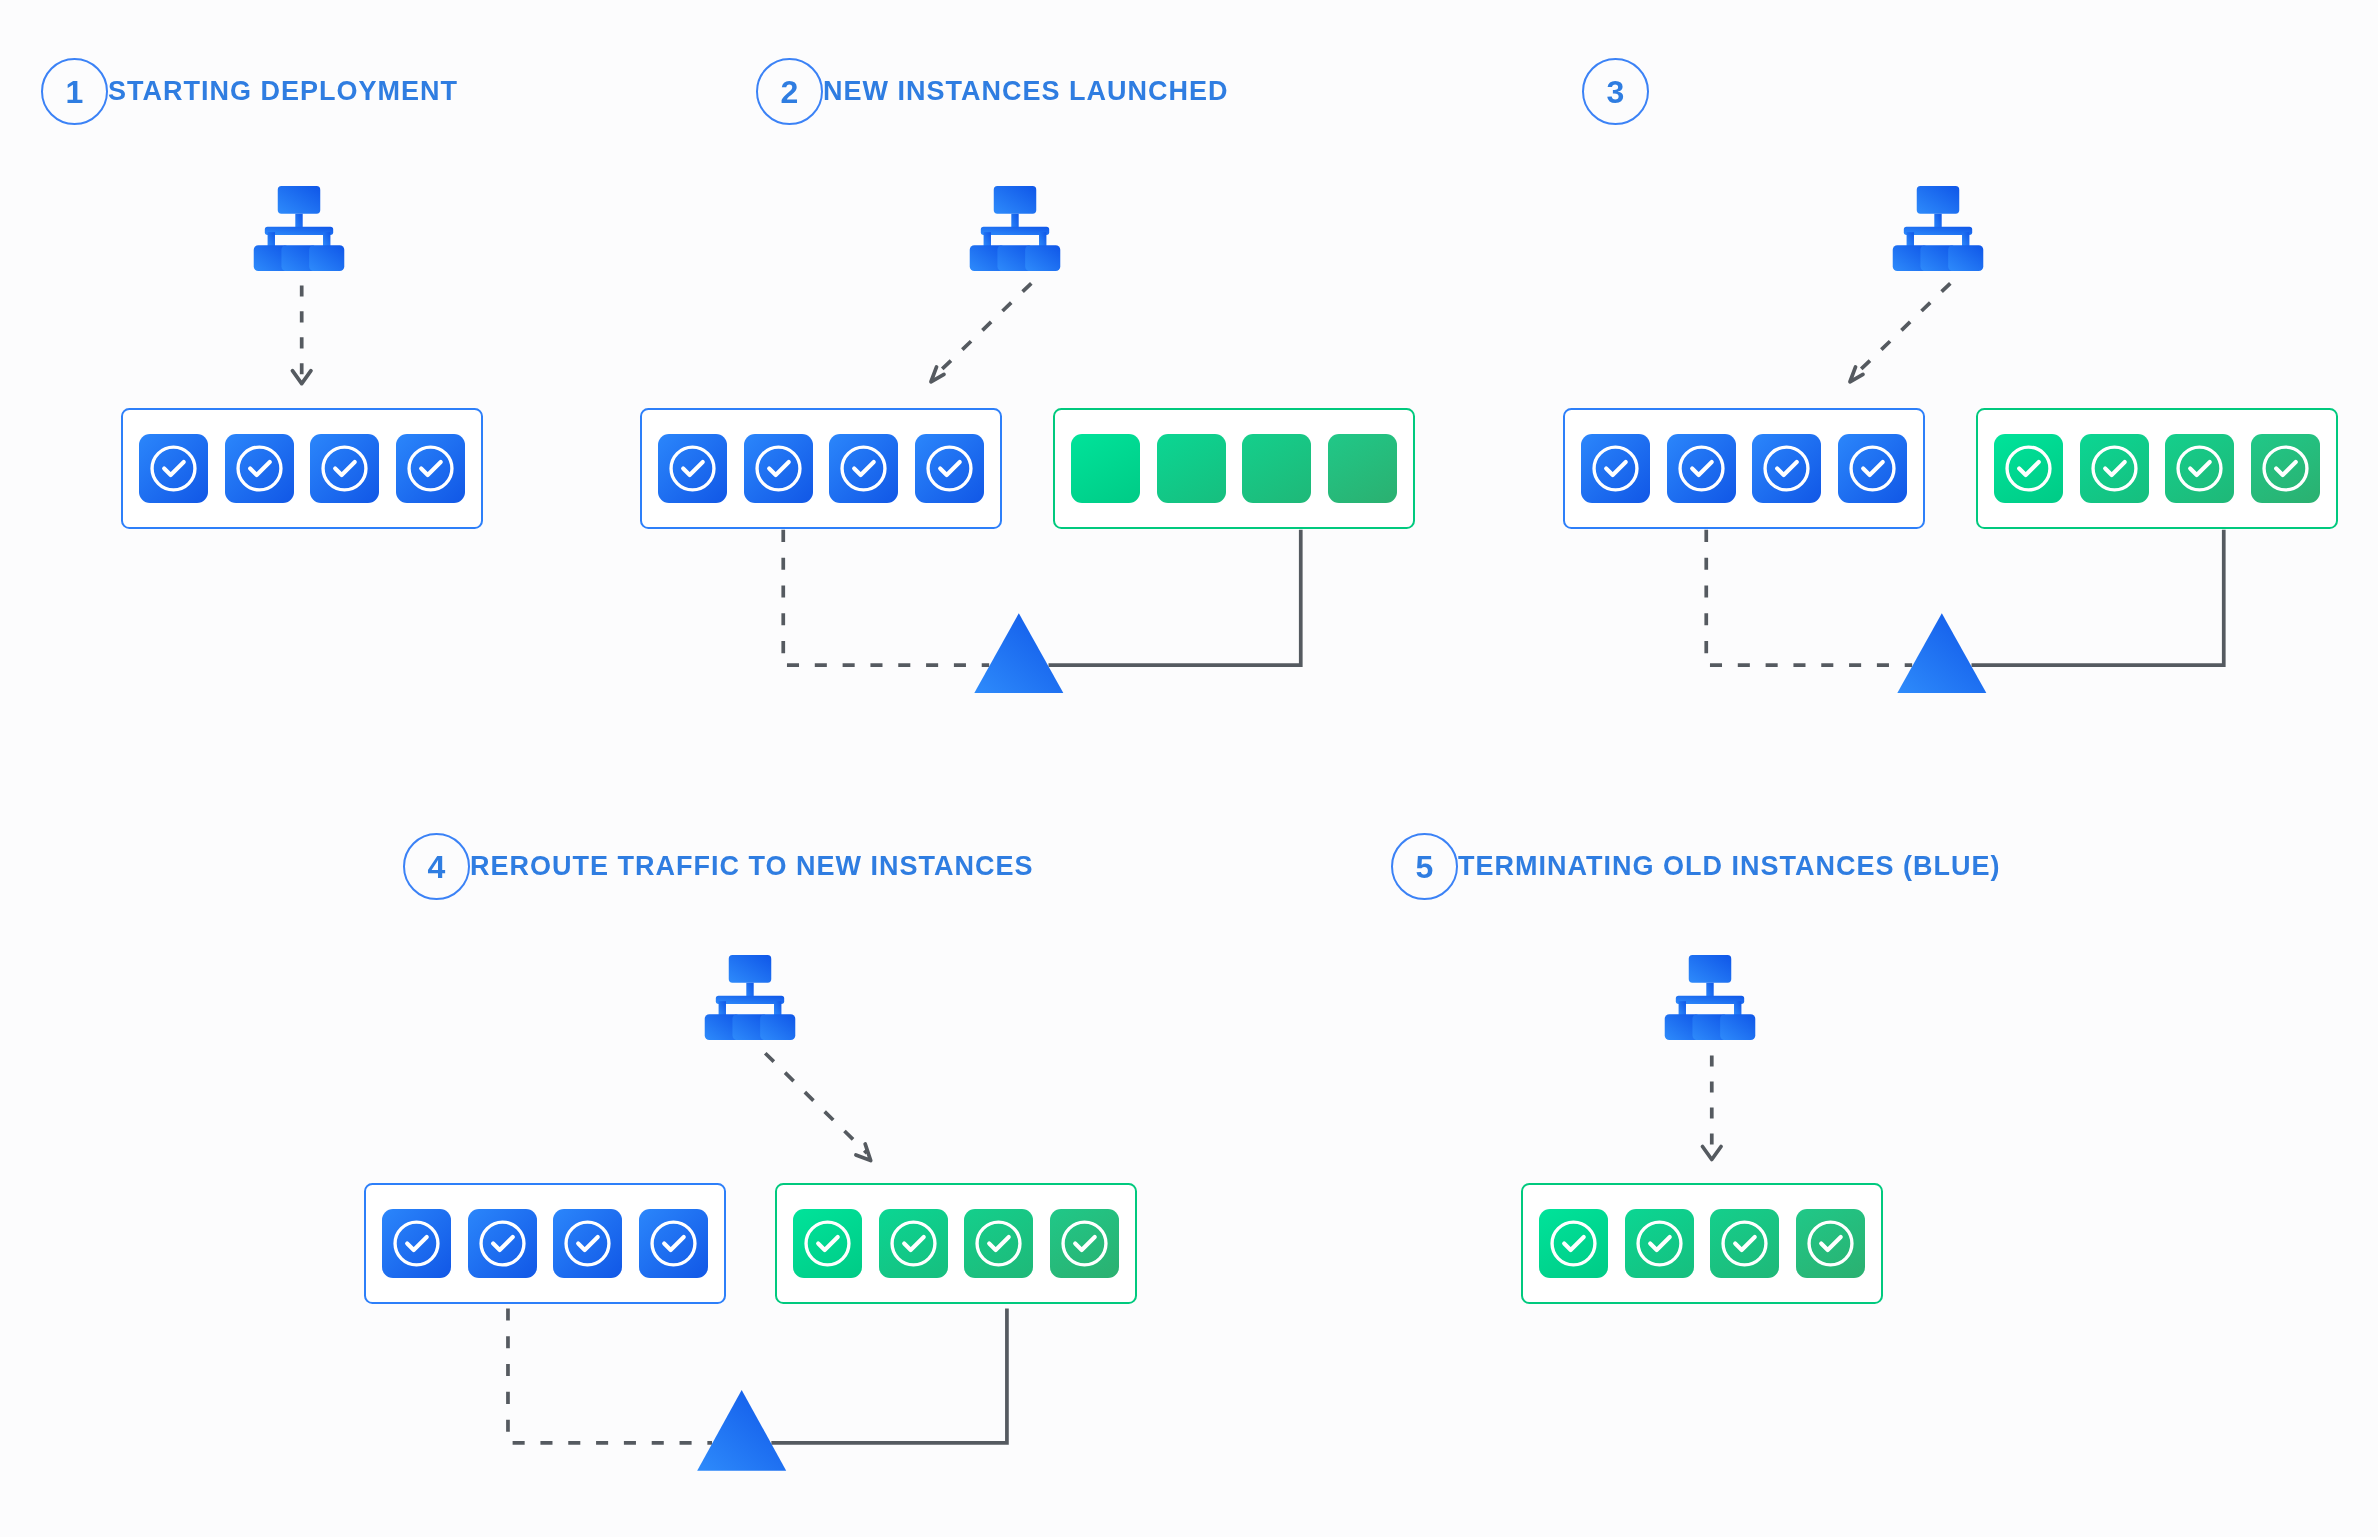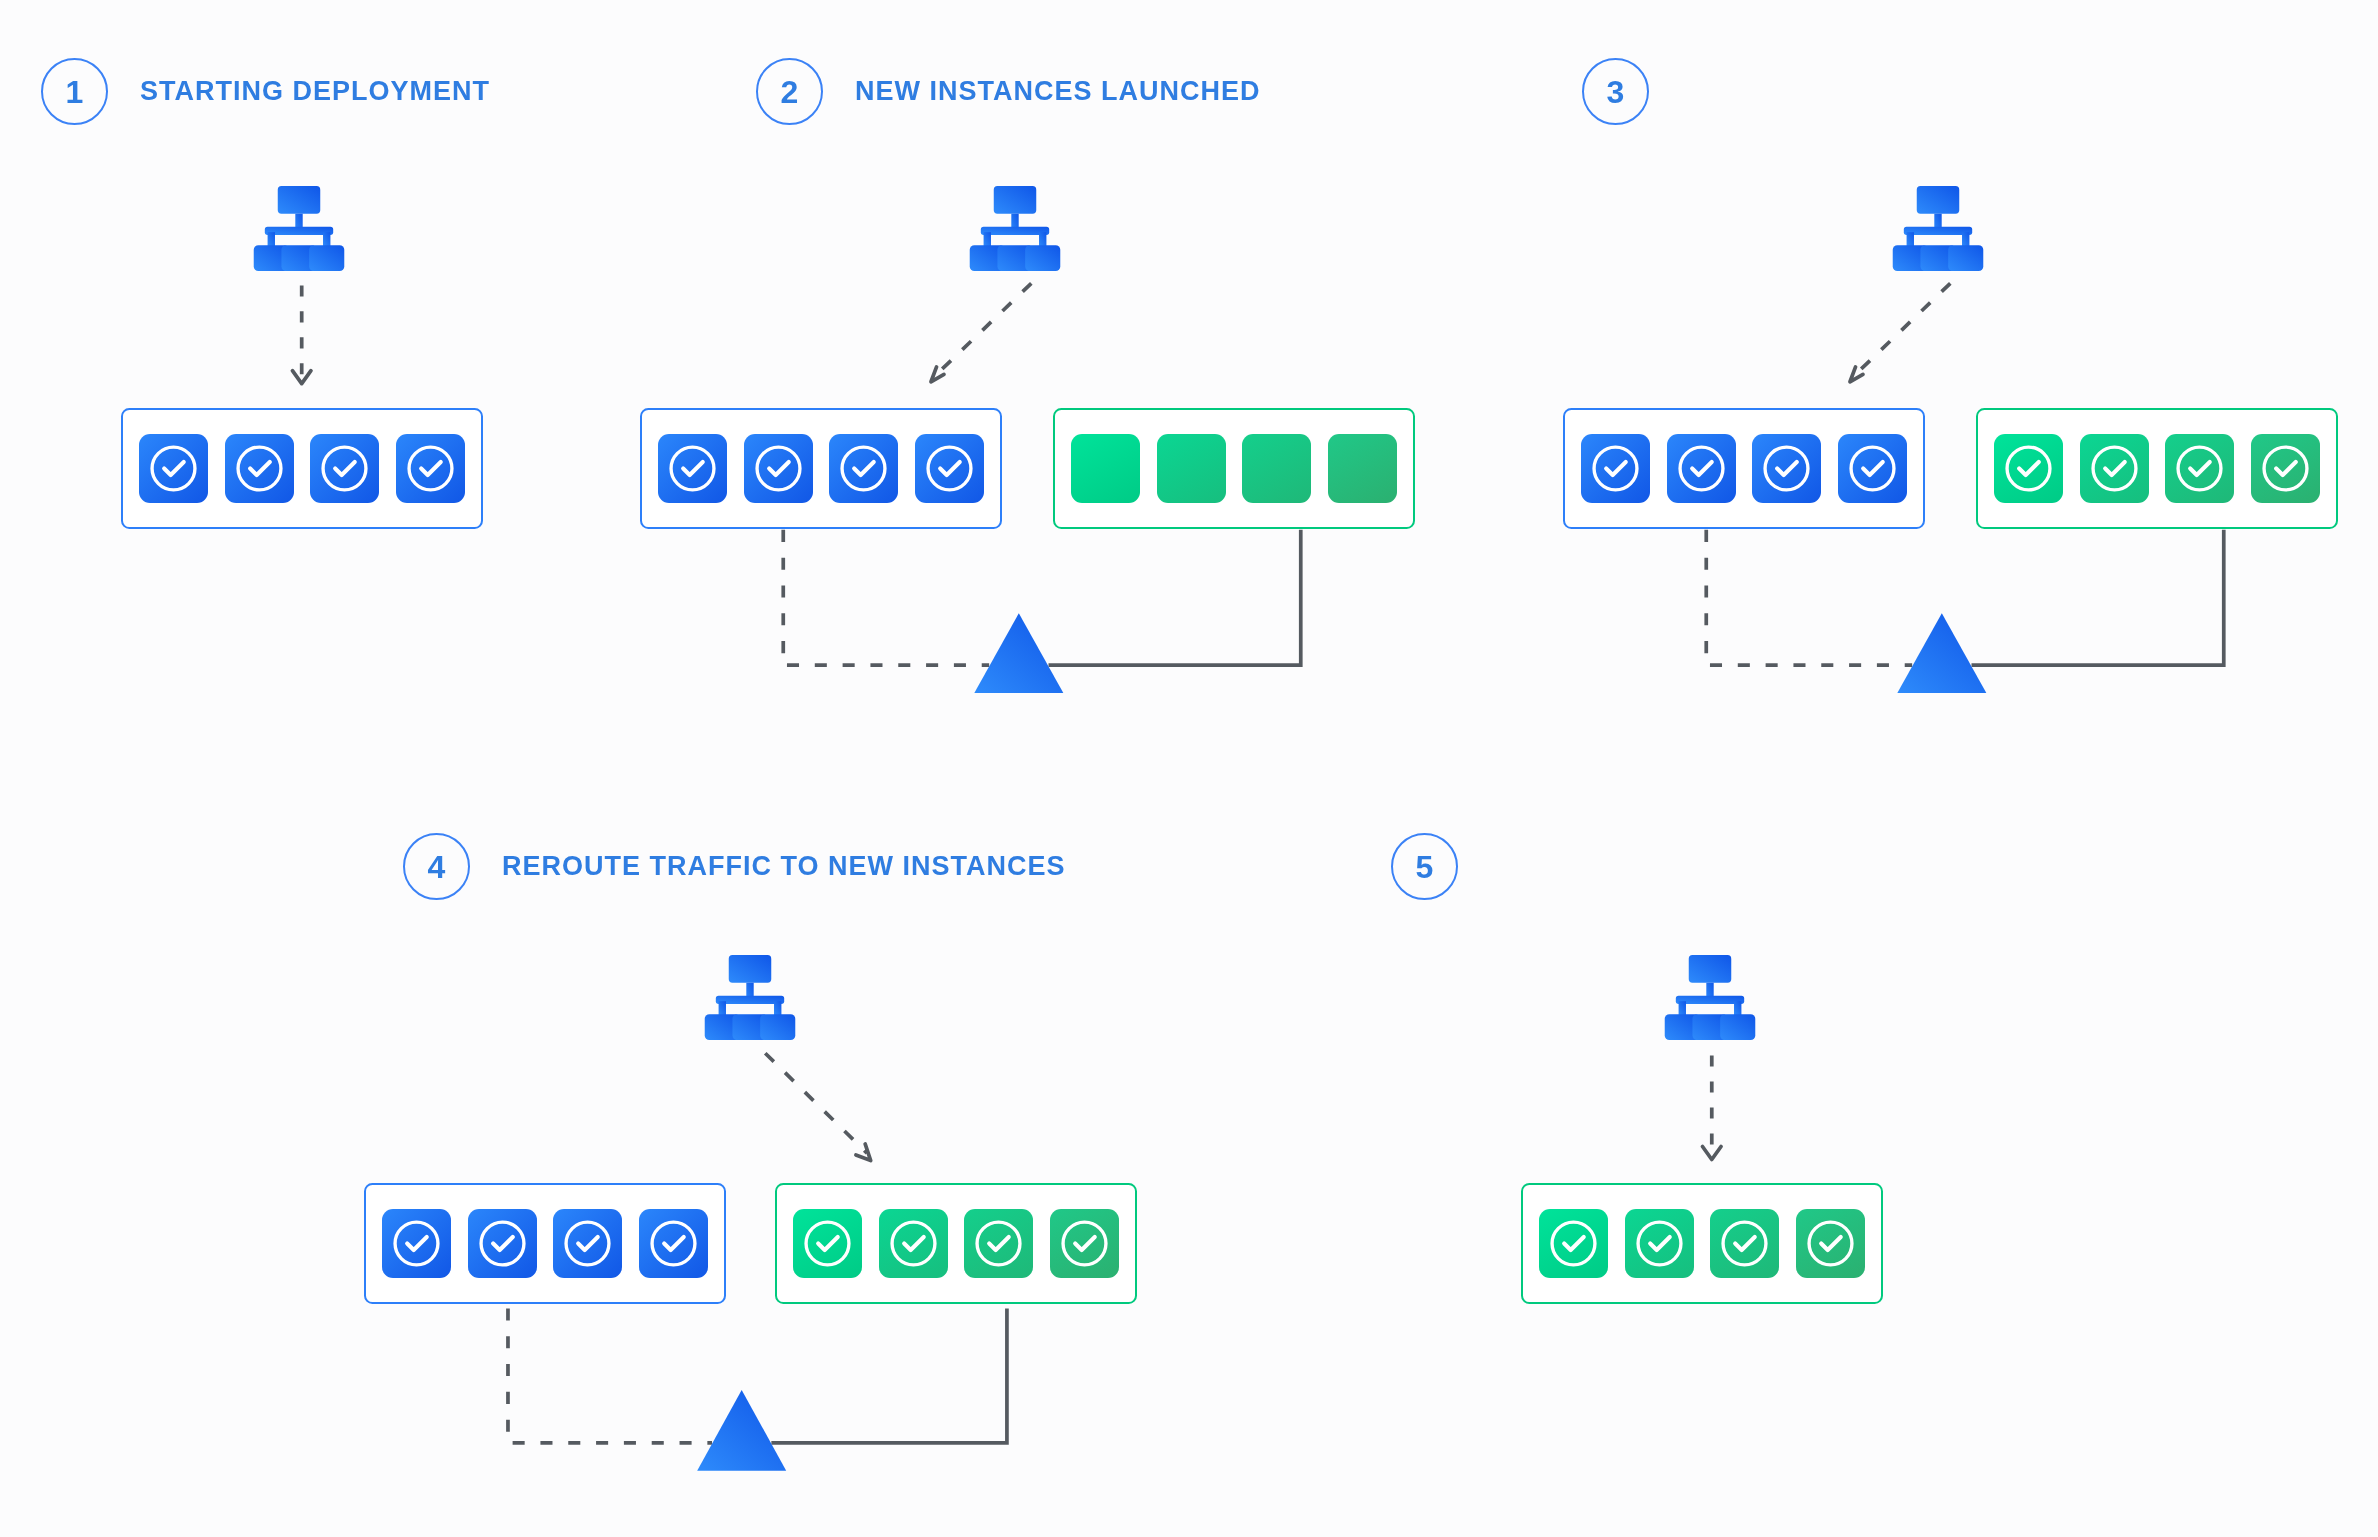--- a/index.html
+++ b/index.html
@@ -19,21 +19,20 @@
     border:2.8px solid #3b82f6;
     display:flex;align-items:center;justify-content:center;
     box-sizing:border-box;flex:0 0 auto;
     background:transparent;
   }
   .step-circle span{
     font-size:32px;font-weight:bold;color:#2f7de1;line-height:1;
     letter-spacing:0px;
   }
   .step-title{
-    margin-left:32px;
     font-size:27px;font-weight:bold;color:#2f7de1;
     letter-spacing:1px;white-space:nowrap;
     text-transform:uppercase;
   }
 
   
   .sitemap{position:absolute;width:100px;height:85px;}
 
   
   .group{
@@ -403,20 +402,21 @@
       <path d="M 566 10 L 566 155 L 312 155" fill="none" stroke="#555a60" stroke-width="4"></path>
       <polygon points="280,98 328,185 232,185" fill="url(#tri4)"></polygon>
     </svg>
   </div>
 
   <div class="panel">
     <div class="step-head" style="left:1391px;top:833px;">
       <div class="step-circle">
         <span>5</span>
       </div>
+      <div class="step-title">TERMINATING OLD INSTANCES (BLUE)</div>
     </div>
 
     <svg class="sitemap" style="left:1660px;top:955px;" viewBox="0 0 108 92">
       <defs>
           <linearGradient id="gi5" x1="0" y1="1" x2="1" y2="0">
             <stop offset="0" stop-color="#2e8bfb"></stop>
             <stop offset="1" stop-color="#0f56e8"></stop>
           </linearGradient>
         </defs>
       <rect x="31" y="0" width="46" height="30" rx="4" fill="url(#gi5)"></rect>

